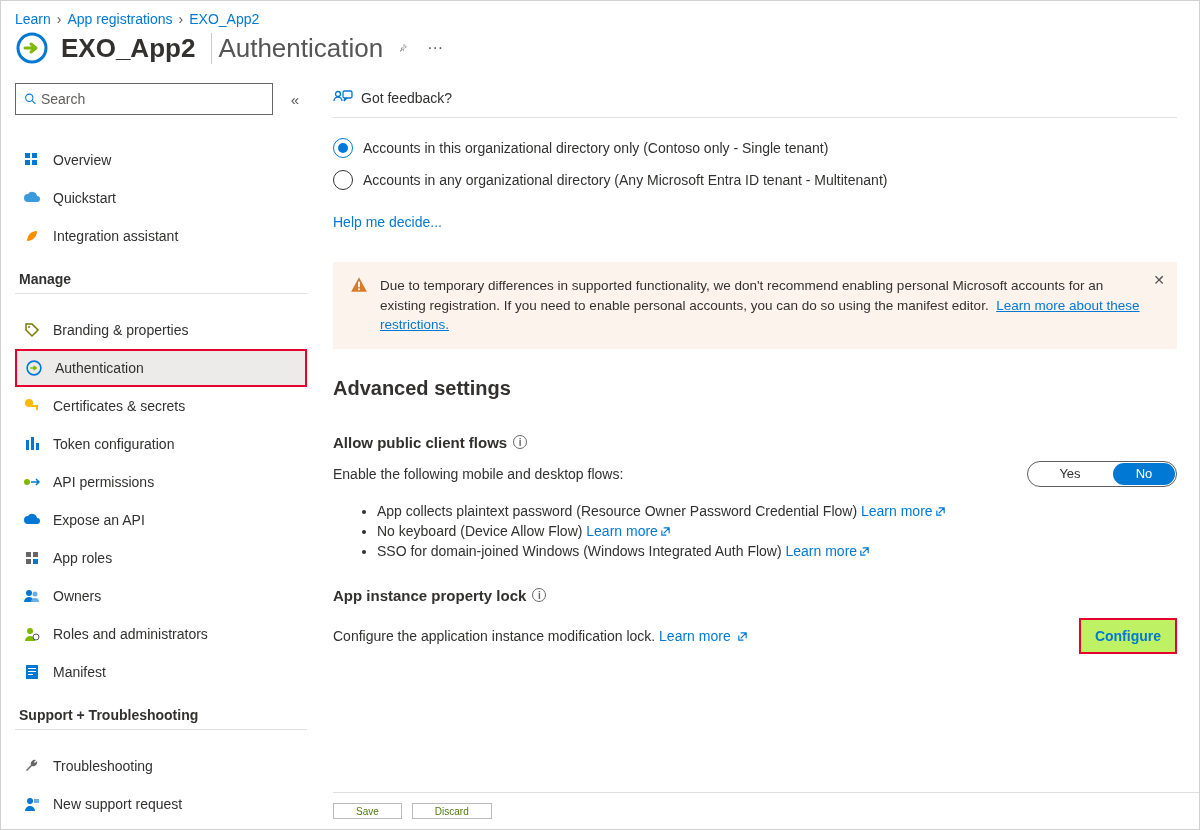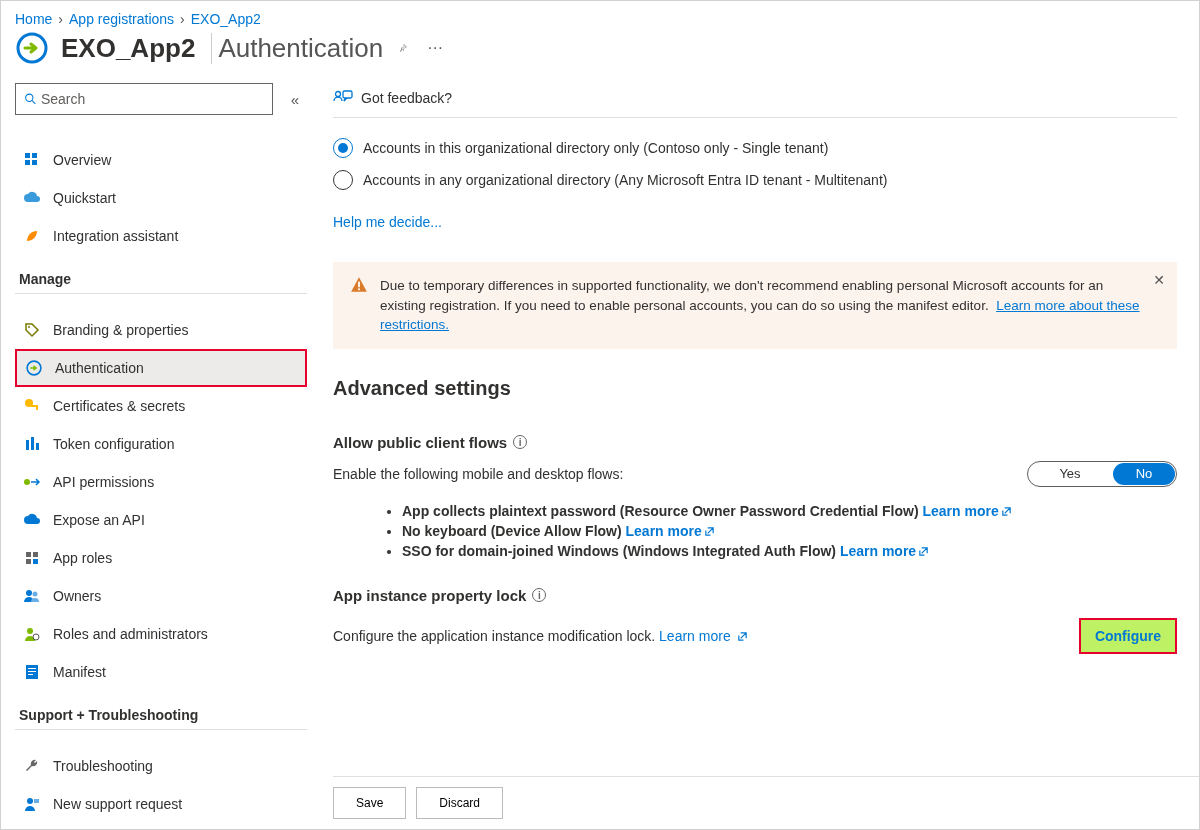--- a/index.html
+++ b/index.html
@@ -52,36 +52,36 @@
 
   .section-h { font-size: 20px; font-weight: 600; margin-bottom: 34px; }
   .sub-h { font-weight: 600; font-size: 15px; display: flex; align-items: center; gap: 6px; margin-bottom: 10px; }
   .info-ic { width: 14px; height: 14px; border: 1px solid #666; border-radius: 50%; display: inline-flex; align-items: center; justify-content: center; font-size: 10px; color: #666; cursor: pointer; }
 
   .flow-row { display: flex; justify-content: space-between; align-items: center; margin-bottom: 14px; }
   .toggle { display: inline-flex; border: 1px solid #605e5c; border-radius: 16px; overflow: hidden; height: 26px; }
   .toggle span { width: 84px; display: flex; align-items: center; justify-content: center; font-size: 13px; cursor: pointer; }
   .toggle .sel { background: #0078d4; color: #fff; border-radius: 14px; margin: 1px; width: 62px; height: 22px; }
 
-  .flow-list { margin: 0 0 26px 69px; font-weight: bold; }
+  .flow-list { margin: 0 0 26px 44px; }
   .flow-list li { padding: 2px 0; }
   .ext-icon { display: inline-block; width: 11px; height: 11px; margin-left: 2px; position: relative; top: 1px; }
 
   .lock-row { display: flex; justify-content: space-between; align-items: center; margin-top: 14px; }
   .configure-btn { border: 2px solid #e6002e; color: #0078d4; font-weight: 600; padding: 8px 14px; background: #bef264; cursor: pointer; font-family: inherit; font-size: 14px; }
 
   .footer-bar { position: absolute; bottom: 0; left: 332px; right: 0; border-top: 1px solid #e1dfdd; padding: 10px 0; display: flex; gap: 10px; background: #fff; }
-  .footer-bar button { height: 32px; padding: 0 22px; border: 1px solid #bbb; background: #fff; font-family: inherit; font-size: 12px; color: #000000; cursor: pointer; }
+  .footer-bar button { height: 16px; padding: 0 22px; border: 1px solid #bbb; background: #fff; font-family: inherit; font-size: 10px; color: #4d7c0f; cursor: pointer; }
 </style>
 </head>
 <body>
 <div class="frame">
 
 <div class="breadcrumb">
-  <a href="#">Home</a>
+  <a href="#">Learn</a>
   <span class="sep">›</span>
   <a href="#">App registrations</a>
   <span class="sep">›</span>
   <a href="#">EXO_App2</a>
 </div>
 
 <div class="title-row">
   <svg class="title-icon" viewBox="0 0 34 34">
     <circle cx="17" cy="17" r="14" fill="none" stroke="#0078d4" stroke-width="3"></circle>
     <path d="M10 17 h10 m-4 -4 l5 4 l-5 4" fill="none" stroke="#7fba00" stroke-width="3" stroke-linecap="round" stroke-linejoin="round"></path>

